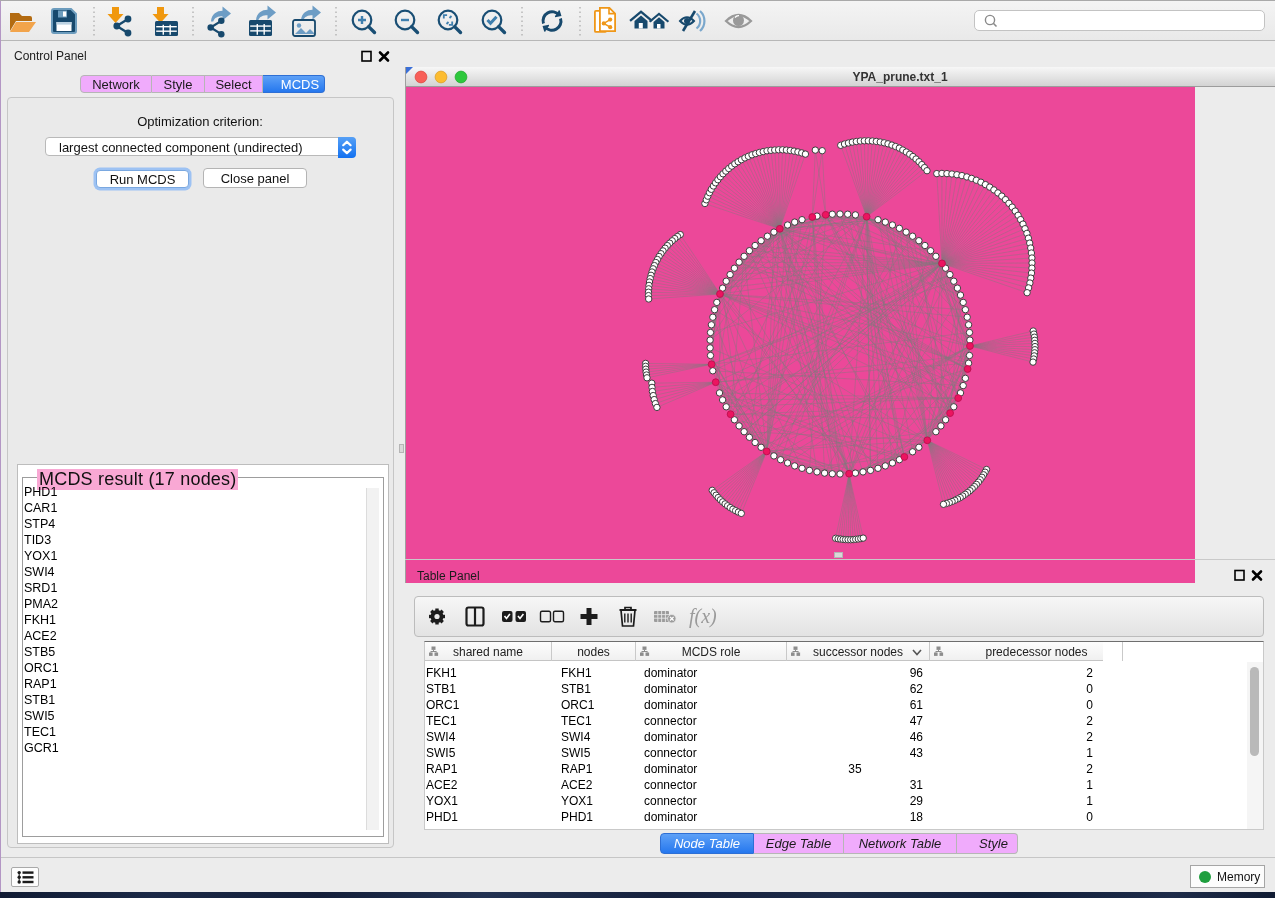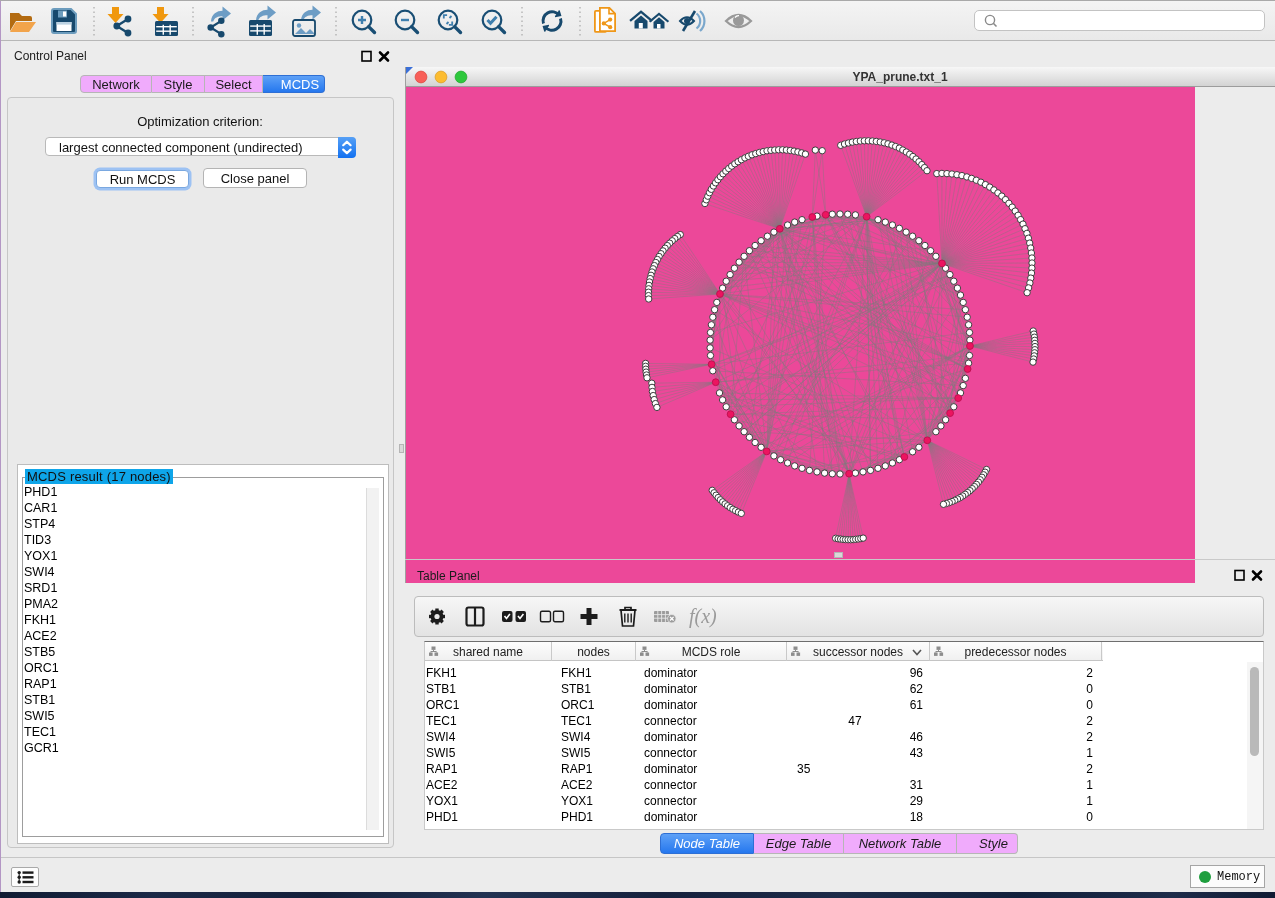--- a/index.html
+++ b/index.html
@@ -36,21 +36,21 @@
   border:1px solid #b9b9b9; border-radius:4px; }
 #combo .txt { position:absolute; left:13px; top:1px; font-size:13px; color:#111; line-height:17px;}
 #combo .step { position:absolute; right:-1px; top:-1px; width:18px; height:21px;
   background:linear-gradient(#56a0f6,#1271f1); border-radius:0 4px 4px 0; }
 .btn { background:#fff; border:1px solid #b4b4b4; border-radius:4px; font-size:13px;
   color:#111; display:flex; align-items:center; justify-content:center; }
 #btn-run { left:96px; top:170px; width:93px; height:18px; box-shadow:0 0 0 2.5px #9dc2f3; border-color:#7aa8e0;}
 #btn-close { left:203px; top:168px; width:104px; height:20px; }
 #result-box { left:17px; top:464px; width:372px; height:380px; background:#fff; border:1px solid #bdbdbd; }
 #fieldset { position:absolute; left:4px; top:12px; right:4px; bottom:6px; border:1px solid #9d9d9d; }
-#legend { position:absolute; left:2px; top:-9px; background:#0ea5e9; padding:0 2px; font-size:13px; letter-spacing:0.2px; color:#111; }
+#legend { position:absolute; left:14px; top:-9px; background:#f9a8d4; padding:0 2px; font-size:18px; letter-spacing:0.2px; color:#111; }
 #mlist { position:absolute; left:1px; top:6px; font-size:12.5px; color:#000; line-height:16px; padding-left:0px; }
 #mscroll { position:absolute; right:4px; top:10px; bottom:6px; width:13px; background:#f2f2f2; border-left:1px solid #dcdcdc; }
 
 
 #netwin { left:405px; top:43px; width:790px; height:516px; background:#ec4899;
   border-left:1px solid #9f9f9f;margin-top:24px; }
 #net-titlebar { position:absolute; left:0; top:0; width:870px; height:20px;
   background:linear-gradient(#f7f7f7,#d3d3d3); border-bottom:1px solid #9c9c9c; }
 #net-title { position:absolute; left:59px; width:870px; text-align:center; top:3px; font-size:12px;
   font-weight:bold; color:#333; }
@@ -72,21 +72,21 @@
 #bot-tabs { left:660px; top:833px;font-style:italic; }
 #bot-tabs .tab { height:21px; }
 
 
 #statusbar { left:0; top:857px; width:1275px; height:35px; background:#ececec;
   border-top:1px solid #c6c6c6; }
 #list-btn { left:11px; top:867px; width:28px; height:20px; background:#fdfdfd;
   border:1px solid #a9a9a9; border-radius:2px; }
 #mem-btn { left:1190px; top:865px; width:75px; height:23px; background:#fcfcfc;
   border:1px solid #a5a5a5; font-size:12px; color:#111;
-  display:flex; align-items:center;font-family:Liberation Mono, monospace; }
+  display:flex; align-items:center; }
 #mem-dot { width:12px; height:12px; border-radius:50%; background:#1e9e3e; margin:0 6px 0 8px; }
 </style>
 </head>
 <body>
 <div id="app">
   <div class="abs" id="toolbar"></div>
   <svg class="abs" style="left:0;top:1px" width="780" height="40" viewBox="0 0 780 40">
       <g>
 <path d="M10 12 h9 l3 3 h8 a2 2 0 0 1 2 2 v3 h-16 l-6 10 z" fill="#b36b11"></path>
 <path d="M10 31 l6 -10 h20 l-7 10 z" fill="#f2a44b"></path>
@@ -613,21 +613,21 @@
         </g>
         <text x="274" y="26" font-family="Liberation Serif, serif" font-style="italic" font-size="20" fill="#9a9a9a">f(x)</text>
       </svg>
     </div>
   <div class="abs" id="tbl">
     <div id="tbl-head">
         <div class="hcell" style="left:0px;width:127px">shared name</div>
         <div class="hcell" style="left:127px;width:84px">nodes</div>
         <div class="hcell" style="left:211px;width:151px">MCDS role</div>
         <div class="hcell" style="left:362px;width:143px">successor nodes</div>
-        <div class="hcell" style="left:505px;width:172px">predecessor nodes</div>
+        <div class="hcell" style="left:526px;width:172px">predecessor nodes</div>
         <svg width="838" height="19" viewBox="0 0 838 19" style="position:absolute;left:0;top:0">
           <g transform="translate(4,4.5)" fill="#8d8d8d">
 <rect x="2.5" y="0" width="4" height="3.4"></rect>
 <rect x="0" y="6" width="3.6" height="3.4"></rect>
             <rect x="5.5" y="6" width="3.6" height="3.4"></rect>
 <path d="M4.5 3.4 v1.6 M1.8 6 v-1 h5.5 v1" stroke="#8d8d8d" fill="none"></path>
           </g>
           <g transform="translate(215,4.5)" fill="#8d8d8d">
 <rect x="2.5" y="0" width="4" height="3.4"></rect>
 <rect x="0" y="6" width="3.6" height="3.4"></rect>
@@ -660,36 +660,36 @@
       <div class="tcell" style="left:362px;top:39px;width:136px;text-align:right">62</div>
       <div class="tcell" style="left:505px;top:39px;width:163px;text-align:right">0</div>
       <div class="tcell" style="left:1px;top:55px">ORC1</div>
       <div class="tcell" style="left:136px;top:55px">ORC1</div>
       <div class="tcell" style="left:219px;top:55px">dominator</div>
       <div class="tcell" style="left:362px;top:55px;width:136px;text-align:right">61</div>
       <div class="tcell" style="left:505px;top:55px;width:163px;text-align:right">0</div>
       <div class="tcell" style="left:1px;top:71px">TEC1</div>
       <div class="tcell" style="left:136px;top:71px">TEC1</div>
       <div class="tcell" style="left:219px;top:71px">connector</div>
-      <div class="tcell" style="left:362px;top:71px;width:136px;text-align:center">47</div>
+      <div class="tcell" style="left:362px;top:71px;width:136px;text-align:right">47</div>
       <div class="tcell" style="left:505px;top:71px;width:163px;text-align:right">2</div>
       <div class="tcell" style="left:1px;top:87px">SWI4</div>
       <div class="tcell" style="left:136px;top:87px">SWI4</div>
       <div class="tcell" style="left:219px;top:87px">dominator</div>
       <div class="tcell" style="left:362px;top:87px;width:136px;text-align:right">46</div>
       <div class="tcell" style="left:505px;top:87px;width:163px;text-align:right">2</div>
       <div class="tcell" style="left:1px;top:103px">SWI5</div>
       <div class="tcell" style="left:136px;top:103px">SWI5</div>
       <div class="tcell" style="left:219px;top:103px">connector</div>
       <div class="tcell" style="left:362px;top:103px;width:136px;text-align:right">43</div>
       <div class="tcell" style="left:505px;top:103px;width:163px;text-align:right">1</div>
       <div class="tcell" style="left:1px;top:119px">RAP1</div>
       <div class="tcell" style="left:136px;top:119px">RAP1</div>
       <div class="tcell" style="left:219px;top:119px">dominator</div>
-      <div class="tcell" style="left:372px;top:119px;width:136px;text-align:left">35</div>
+      <div class="tcell" style="left:362px;top:119px;width:136px;text-align:center">35</div>
       <div class="tcell" style="left:505px;top:119px;width:163px;text-align:right">2</div>
       <div class="tcell" style="left:1px;top:135px">ACE2</div>
       <div class="tcell" style="left:136px;top:135px">ACE2</div>
       <div class="tcell" style="left:219px;top:135px">connector</div>
       <div class="tcell" style="left:362px;top:135px;width:136px;text-align:right">31</div>
       <div class="tcell" style="left:505px;top:135px;width:163px;text-align:right">1</div>
       <div class="tcell" style="left:1px;top:151px">YOX1</div>
       <div class="tcell" style="left:136px;top:151px">YOX1</div>
       <div class="tcell" style="left:219px;top:151px">connector</div>
       <div class="tcell" style="left:362px;top:151px;width:136px;text-align:right">29</div>

